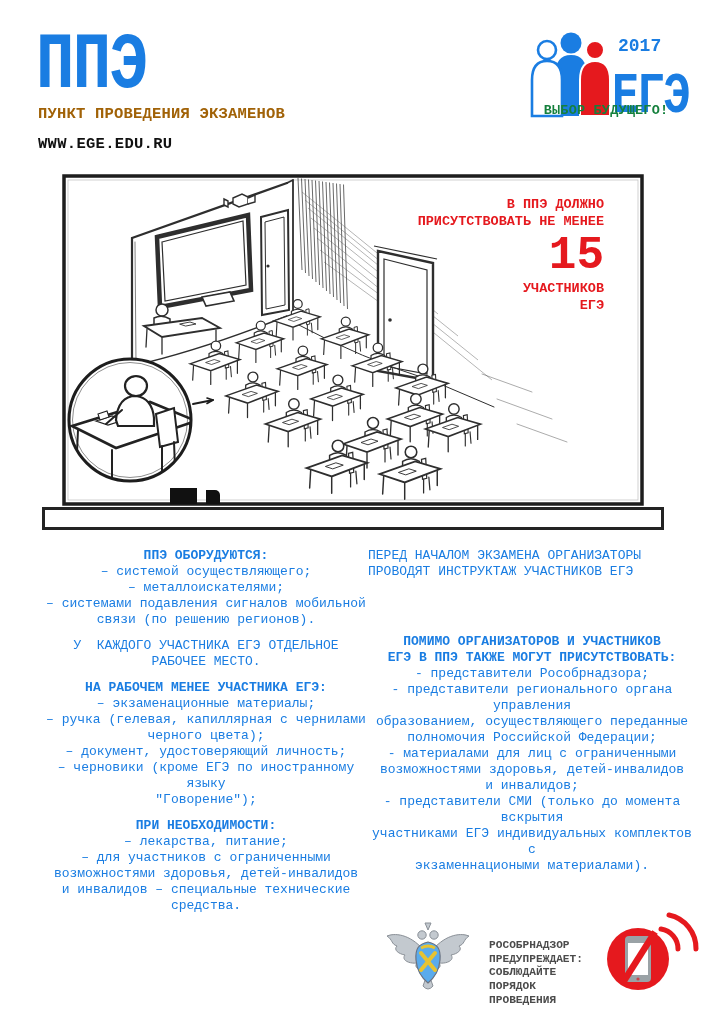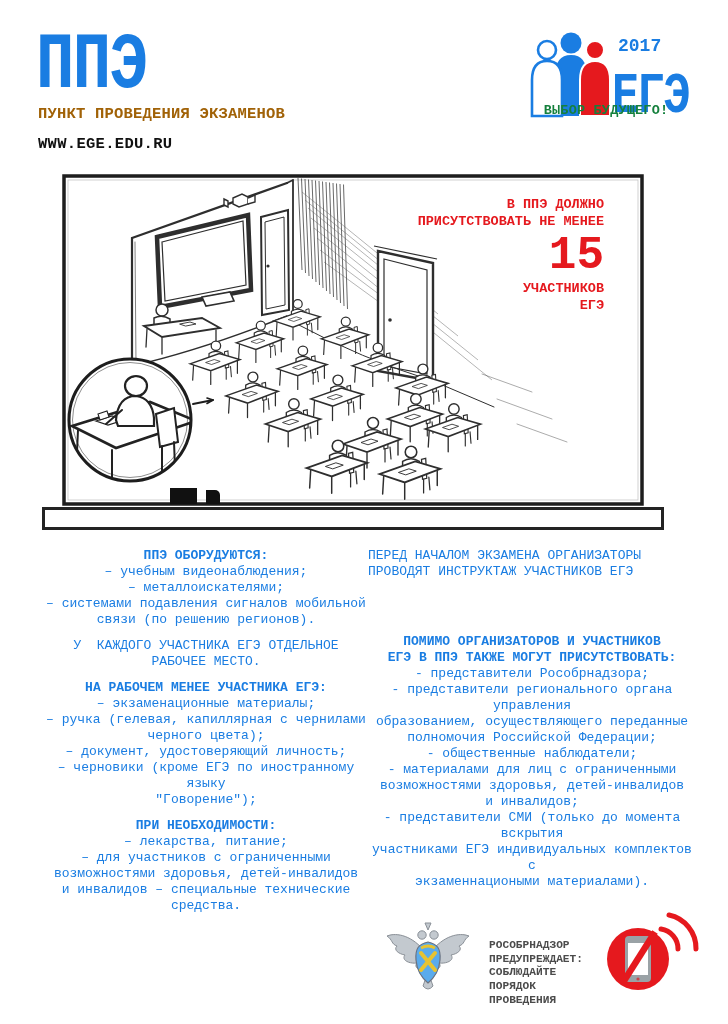--- a/index.html
+++ b/index.html
@@ -207,21 +207,21 @@
     <div class="cl">В ППЭ ДОЛЖНО</div>
     <div class="cl">ПРИСУТСТВОВАТЬ НЕ МЕНЕЕ</div>
     <div class="num">15</div>
     <div class="cl">УЧАСТНИКОВ</div>
     <div class="cl">ЕГЭ</div>
   </div>
 
   <div class="abs col col-left">
     <div class="group">
       <div class="heading">ППЭ ОБОРУДУЮТСЯ:</div>
-      <div class="item">– учебным видеонаблюдения;</div>
+      <div class="item">– системой осуществляющего;</div>
       <div class="item">– металлоискателями;</div>
       <div class="item">– системами подавления сигналов мобильной
 связи (по решению регионов).</div>
     </div>
     <div class="para group">У  КАЖДОГО УЧАСТНИКА ЕГЭ ОТДЕЛЬНОЕ
 РАБОЧЕЕ МЕСТО.</div>
     <div class="group">
       <div class="heading">НА РАБОЧЕМ МЕНЕЕ УЧАСТНИКА ЕГЭ:</div>
       <div class="item">– экзаменационные материалы;</div>
       <div class="item">– ручка (гелевая, капиллярная с чернилами
@@ -242,21 +242,20 @@
   <div class="abs col col-right">
     <div class="para gap-big">ПЕРЕД НАЧАЛОМ ЭКЗАМЕНА ОРГАНИЗАТОРЫ
 ПРОВОДЯТ ИНСТРУКТАЖ УЧАСТНИКОВ ЕГЭ</div>
     <div class="group">
       <div class="heading item">ПОМИМО ОРГАНИЗАТОРОВ И УЧАСТНИКОВ
 ЕГЭ В ППЭ ТАКЖЕ МОГУТ ПРИСУТСТВОВАТЬ:</div>
       <div class="item">- представители Рособрнадзора;</div>
       <div class="item">- представители регионального органа управления
 образованием, осуществляющего переданные
 полномочия Российской Федерации;</div>
-      <div class="item">- общественные наблюдатели;</div>
       <div class="item">- материалами для лиц с ограниченными
 возможностями здоровья, детей-инвалидов
 и инвалидов;</div>
       <div class="item">- представители СМИ (только до момента вскрытия
 участниками ЕГЭ индивидуальных комплектов с
 экзаменнациоными материалами).</div>
     </div>
   </div>
 
   <svg class="abs" style="left:383px;top:914px;" width="90" height="88" viewBox="0 0 90 88">

